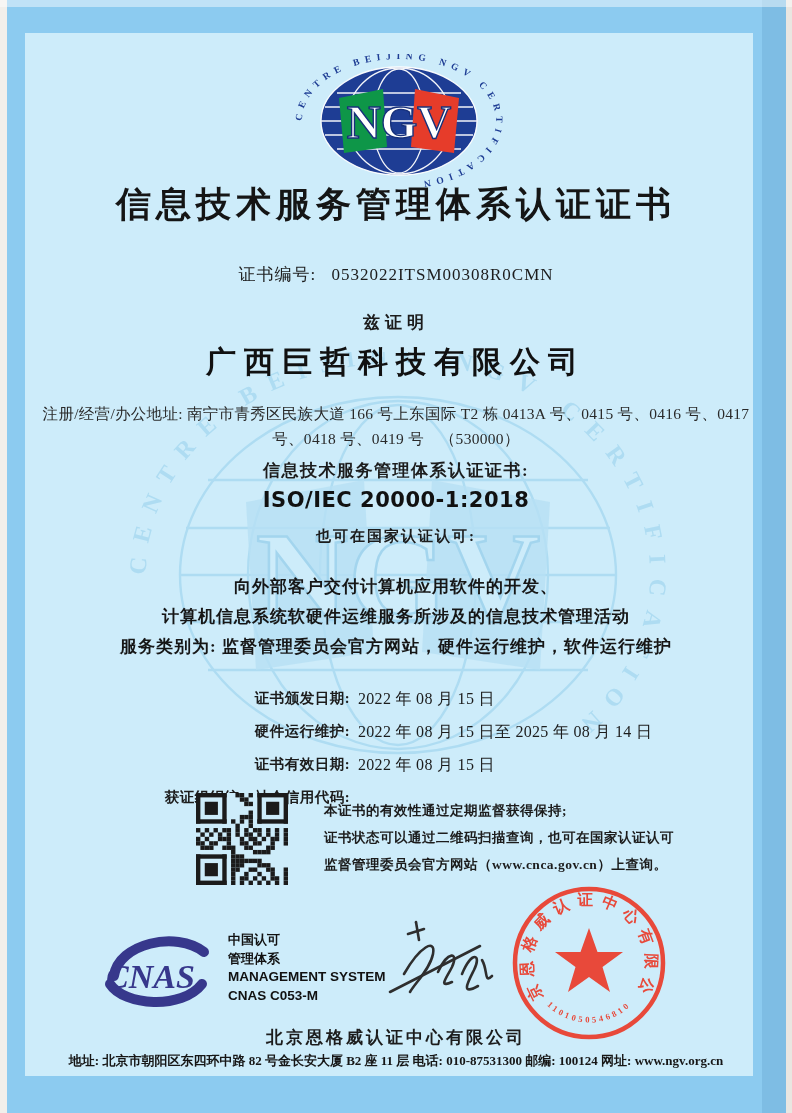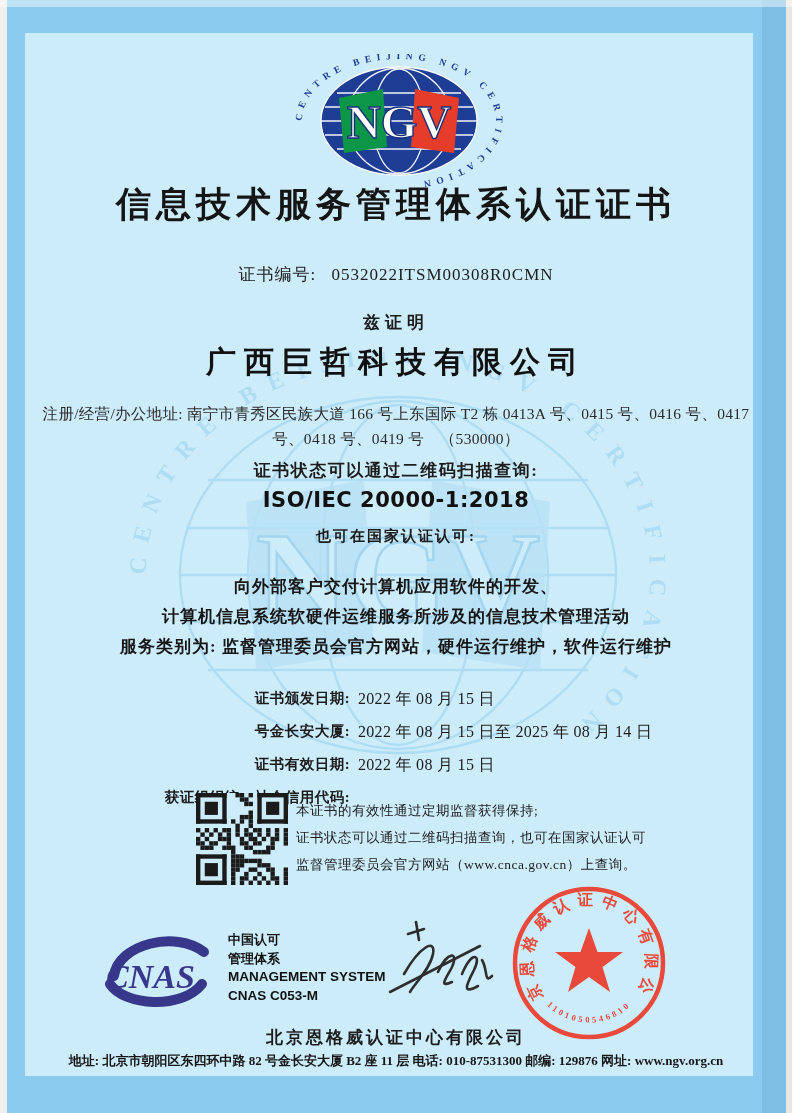--- a/index.html
+++ b/index.html
@@ -24,21 +24,21 @@
   .addr1{top:404px;} .addr2{top:429px;}
   .stdhead{top:459px;font-size:17px;font-weight:700;letter-spacing:1.5px;}
   .iso{top:488px;font-size:21px;font-weight:700;font-family:"DejaVu Sans",sans-serif;letter-spacing:.5px;color:#111;}
   .scopehead{top:527px;font-size:15px;font-weight:700;letter-spacing:2px;}
   .scope{font-size:17px;font-weight:700;letter-spacing:1px;color:#161616;}
   .scope1{top:575px;} .scope2{top:605px;} .scope3{top:635px;}
   .dates{top:686px;left:88px;display:grid;grid-template-columns:262px 400px;column-gap:14px;gap:8px;}
   .dates .lbl{text-align:right;font-size:14.5px;font-weight:700;line-height:25px;letter-spacing:.5px;}
   .dates .val{text-align:left;font-size:16px;line-height:25px;letter-spacing:.3px;}
   .qr-wrap{left:196px;top:793px;width:92px;height:92px;background:#cdecfa;}
-  .qr-text{left:296px;top:797px;width:410px;font-size:13.5px;font-weight:400;line-height:27px;letter-spacing:.5px;}
+  .qr-text{left:324px;top:797px;width:410px;font-size:13.5px;font-weight:700;line-height:27px;letter-spacing:.5px;}
   .cnas-text{left:228px;top:931px;width:240px;font-size:13px;line-height:18.5px;color:#111;}
   .cnas-text .en{font-family:"Liberation Sans",sans-serif;font-weight:700;font-size:13.5px;}
   .cnas-text .zh{font-weight:700;}
   .orgname{top:1026px;font-size:17px;font-weight:700;letter-spacing:3px;}
   .footer{top:1052px;font-size:13px;font-weight:600;letter-spacing:0;color:#161616;}
   .wm{left:128px;top:352px;pointer-events:none;}
   .seal{left:508px;top:882px;z-index:6;}
   .sig{left:380px;top:912px;z-index:5;}
   svg text{font-family:"Liberation Serif",serif;}
 </style>
@@ -103,32 +103,32 @@
     <span>证书编号:</span>
     <span style="margin-left:10px;">0532022ITSM00308R0CMN</span>
   </div>
 
   <div class="abs center attest">兹证明</div>
   <div class="abs center company">广西巨哲科技有限公司</div>
 
   <div class="abs center addr addr1">注册/经营/办公地址: 南宁市青秀区民族大道 166 号上东国际 T2 栋 0413A 号、0415 号、0416 号、0417</div>
   <div class="abs center addr addr2">号、0418 号、0419 号　（530000）</div>
 
-  <div class="abs center stdhead">证书状态可以通过二维码扫描查询:</div>
+  <div class="abs center stdhead">信息技术服务管理体系认证证书:</div>
   <div class="abs center iso">ISO/IEC 20000-1:2018</div>
   <div class="abs center scopehead">也可在国家认证认可:</div>
 
   <div class="abs center scope scope1">向外部客户交付计算机应用软件的开发、</div>
   <div class="abs center scope scope2">计算机信息系统软硬件运维服务所涉及的信息技术管理活动</div>
   <div class="abs center scope scope3">服务类别为: 监督管理委员会官方网站，硬件运行维护，软件运行维护</div>
 
   <div class="abs dates">
     <div class="lbl">证书颁发日期:</div>
     <div class="val">2022 年 08 月 15 日</div>
-    <div class="lbl">号金长安大厦:</div>
+    <div class="lbl">硬件运行维护:</div>
     <div class="val">2022 年 08 月 15 日至 2025 年 08 月 14 日</div>
     <div class="lbl">证书有效日期:</div>
     <div class="val">2022 年 08 月 15 日</div>
     <div class="lbl">获证组织统一社会信用代码:</div>
   </div>
 
   <div class="abs qr-wrap">
     <svg width="92" height="92" viewBox="0 0 92 92">
         <rect x="0" y="0" width="30.66666666666667" height="4.380952380952381" fill="#1b1b1b"></rect>
         <rect x="0" y="26.28571428571429" width="30.66666666666667" height="4.380952380952381" fill="#1b1b1b"></rect>
@@ -307,14 +307,14 @@
     </defs>
     <text font-size="15.5" font-weight="bold" fill="#e8493a" letter-spacing="7.5">
       <textPath href="#sealTop" startOffset="50%" text-anchor="middle">北京恩格威认证中心有限公司</textPath>
     </text>
     <text font-size="8.5" font-weight="bold" fill="#e8493a" letter-spacing="3" font-family="Liberation Sans, sans-serif">
       <textPath href="#sealBot" startOffset="50%" text-anchor="middle">1101050546810</textPath>
     </text>
   </svg>
 
   <div class="abs center orgname">北京恩格威认证中心有限公司</div>
-  <div class="abs center footer">地址: 北京市朝阳区东四环中路 82 号金长安大厦 B2 座 11 层  电话: 010-87531300  邮编: 129876  网址: www.ngv.org.cn</div>
+  <div class="abs center footer">地址: 北京市朝阳区东四环中路 82 号金长安大厦 B2 座 11 层  电话: 010-87531300  邮编: 100124  网址: www.ngv.org.cn</div>
 </div>
 
 </body></html>

